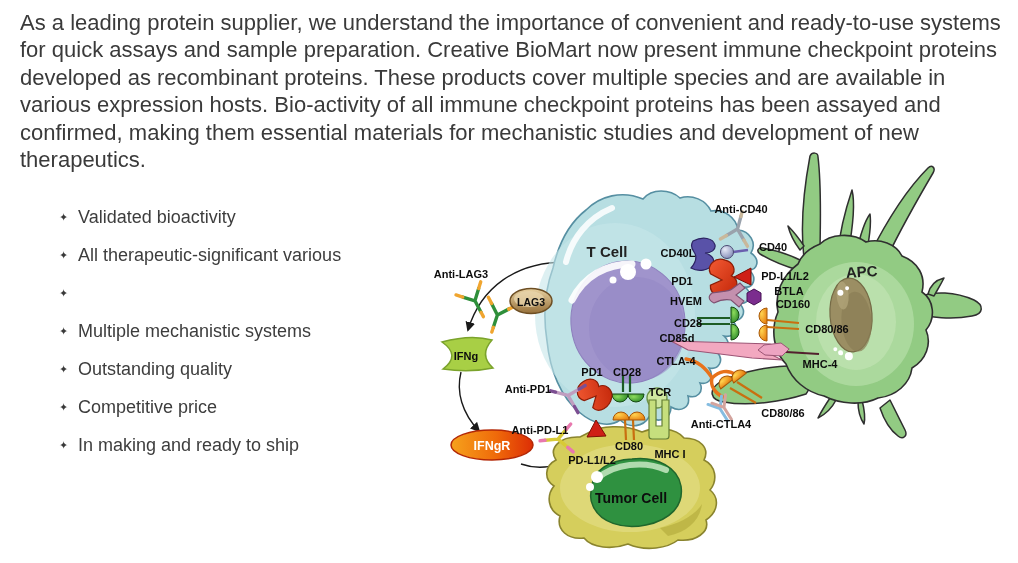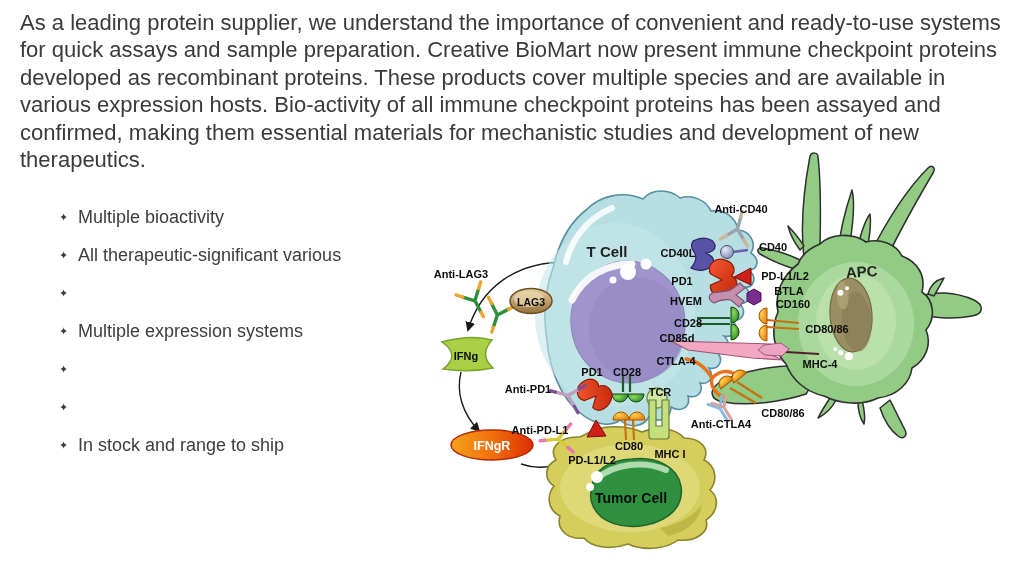--- a/index.html
+++ b/index.html
@@ -35,42 +35,44 @@
 </head>
 <body>
 
 <div class="page">
 
   <p class="intro">As a leading protein supplier, we understand the importance of convenient and ready-to-use systems for quick assays and sample preparation. Creative BioMart now present immune checkpoint proteins developed as recombinant proteins. These products cover multiple species and are available in various expression hosts. Bio-activity of all immune checkpoint proteins has been assayed and confirmed, making them essential materials for mechanistic studies and development of new therapeutics.</p>
 
   <ul class="features">
     <li>
         <span class="bullet">✦</span>
-        <span>Multiple bioactivity</span>
+        <span>Validated bioactivity</span>
       </li>
     <li>
         <span class="bullet">✦</span>
         <span>All therapeutic-significant various</span>
       </li>
     <li>
         <span class="bullet">✦</span>
       </li>
     <li>
         <span class="bullet">✦</span>
-        <span>Multiple expression systems</span>
-      </li>
-    <li>
-        <span class="bullet">✦</span>
-      </li>
-    <li>
-        <span class="bullet">✦</span>
-      </li>
-    <li>
-        <span class="bullet">✦</span>
-        <span>In stock and range to ship</span>
+        <span>Multiple mechanistic systems</span>
+      </li>
+    <li>
+        <span class="bullet">✦</span>
+        <span>Outstanding quality</span>
+      </li>
+    <li>
+        <span class="bullet">✦</span>
+        <span>Competitive price</span>
+      </li>
+    <li>
+        <span class="bullet">✦</span>
+        <span>In making and ready to ship</span>
       </li>
   </ul>
 
   <svg class="diagram" viewBox="0 0 1018 563">
     <defs>
       <radialGradient id="gCap" cx="35%" cy="35%" r="80%">
         <stop offset="0" stop-color="#8edc5c"></stop>
           <stop offset="1" stop-color="#1e7d22"></stop>
       </radialGradient>
       <radialGradient id="gCapO" cx="35%" cy="35%" r="80%">

